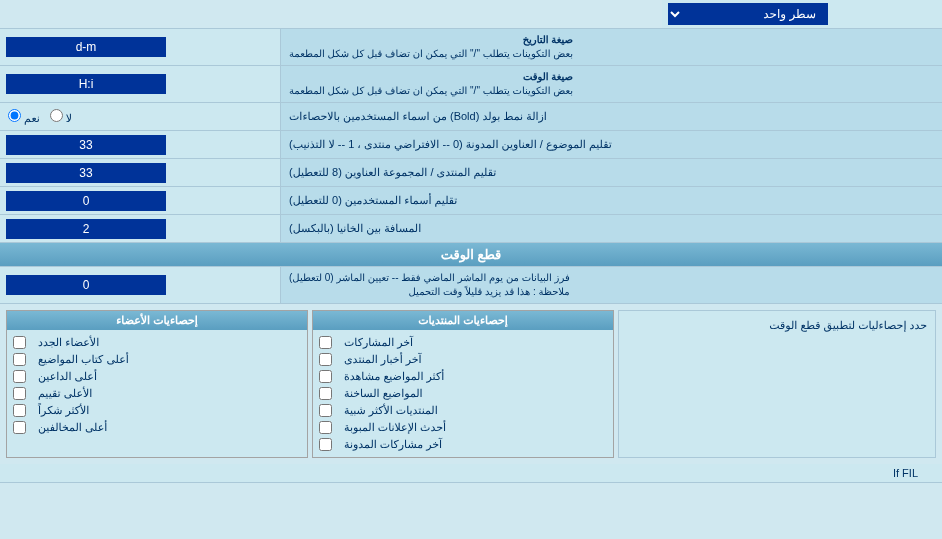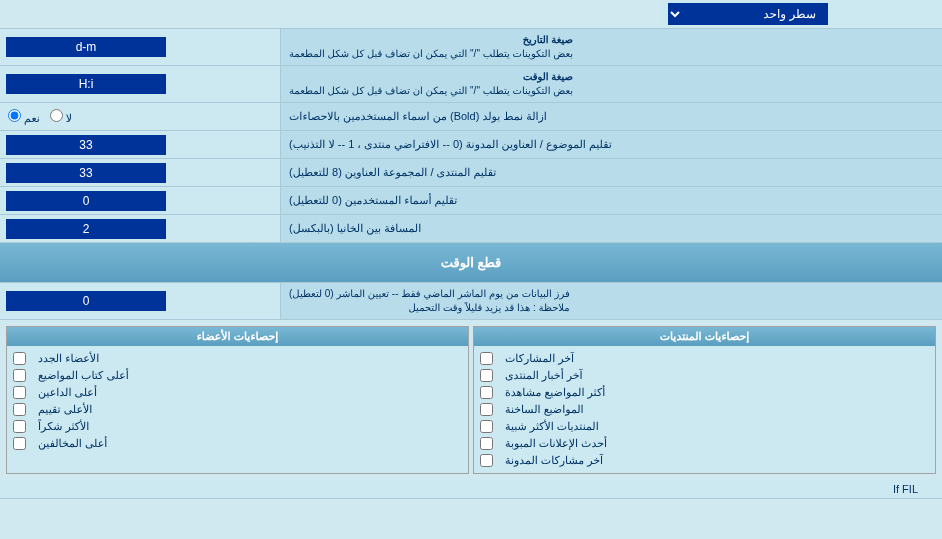--- a/index.html
+++ b/index.html
@@ -20,21 +20,21 @@
       align-items: stretch;
       min-height: 28px;
     }
     .row.section-header {
       background: linear-gradient(to bottom, #7ab8d4, #5a9ec0);
       color: white;
       font-weight: bold;
       font-size: 13px;
       justify-content: center;
       align-items: center;
-      padding: 12px 8px;
+      padding: 4px 8px;
       min-height: 24px;
     }
     .label-cell {
       flex: 1;
       background: #b8dcea;
       padding: 4px 8px;
       text-align: right;
       color: #003366;
       font-size: 11px;
       border-left: 1px solid #aac8d8;
@@ -251,20 +251,23 @@
       </span>
     </div>
     <div class="input-cell">
       <input type="text" class="field" value="0" style="">
     </div>
   </div>
 
   <div class="bottom-section">
     <div class="bottom-row">
 
+      <div class="right-col">
+        <div class="right-col-label">حدد إحصاءليات لتطبيق قطع الوقت</div>
+      </div>
 
       <div class="bottom-col">
         <div class="bottom-col-header">إحصاءيات المنتديات</div>
         <div class="bottom-col-items">
           <div class="item">
             <label>آخر المشاركات</label>
             <input type="checkbox" style="">
           </div>
           <div class="item">
             <label>آخر أخبار المنتدى</label>

